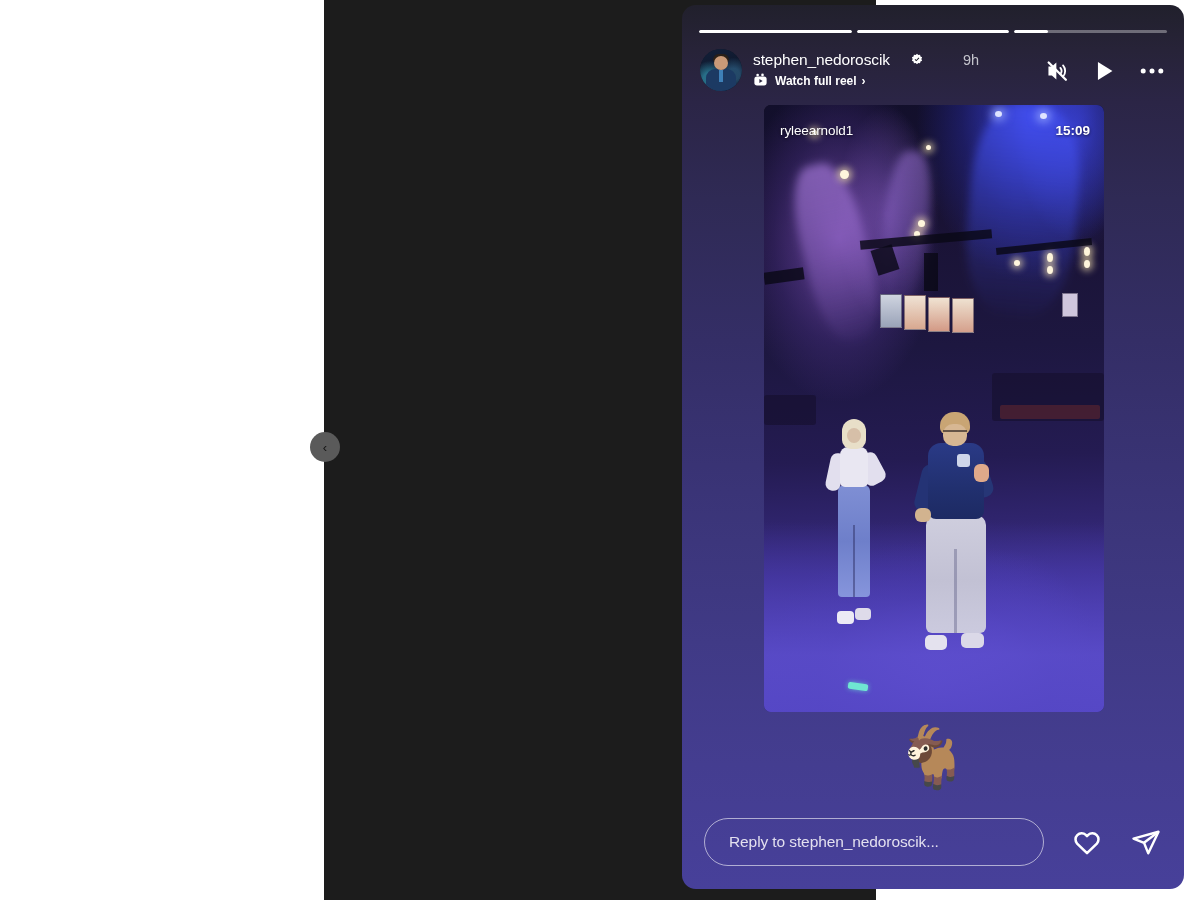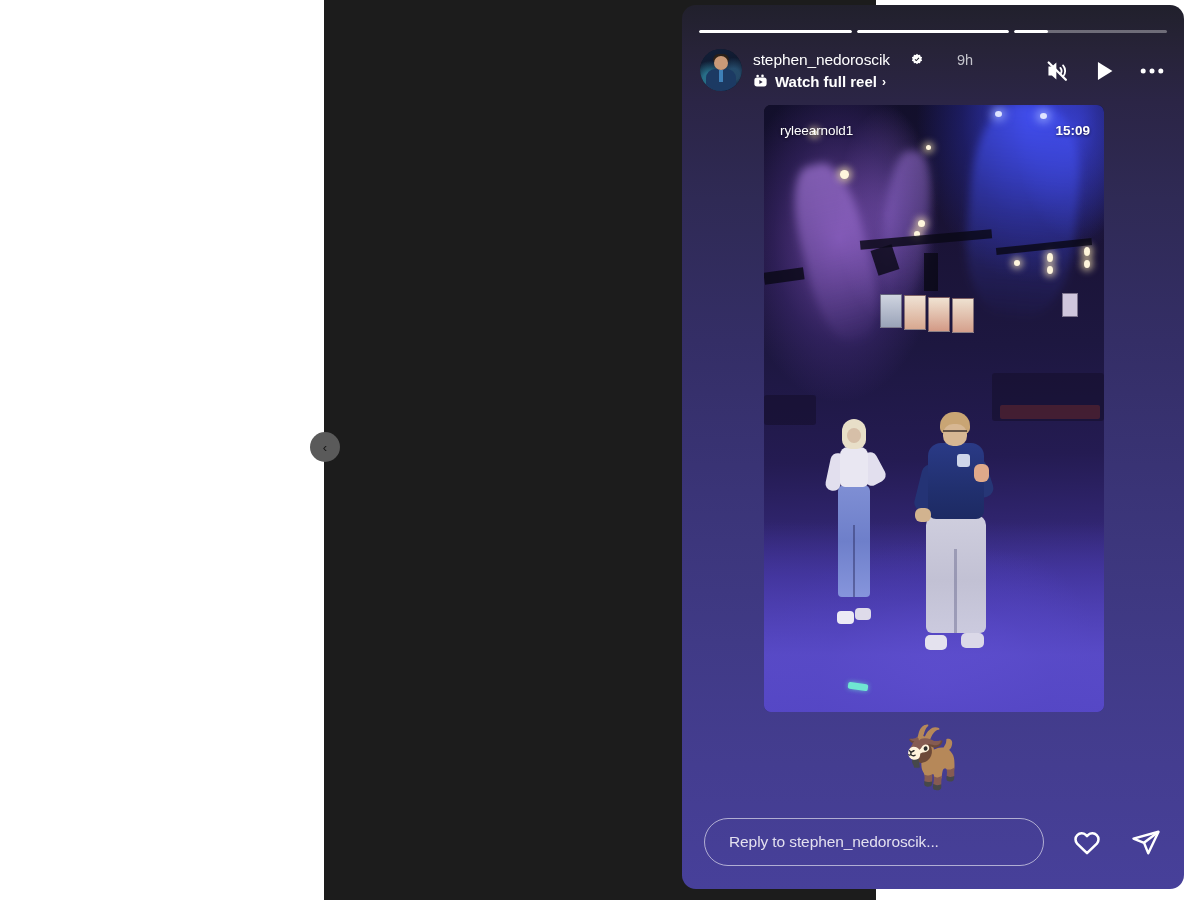--- a/index.html
+++ b/index.html
@@ -176,38 +176,38 @@
   }
   #verified-badge {
     width: 14px;
     height: 14px;
     flex: 0 0 auto;
     display: block;
   }
   #timestamp {
     color: #c3c3cb;
     font-size: 14.5px;
-    margin-left: 13px;
+    margin-left: 19px;
     white-space: nowrap;
   }
   #header-line2 {
     display: flex;
     align-items: center;
     gap: 7px;
     margin-top: 3px;
   }
   #reels-icon {
     width: 15px;
     height: 15px;
     flex: 0 0 auto;
     display: block;
   }
   #watch-reel-label {
     color: #ffffff;
-    font-size: 15px;
+    font-size: 12px;
     font-weight: bold;
     white-space: nowrap;
   }
   #watch-reel-chevron {
     color: #ffffff;
     font-size: 12px;
     font-weight: bold;
     margin-left: -2px;
   }
 

